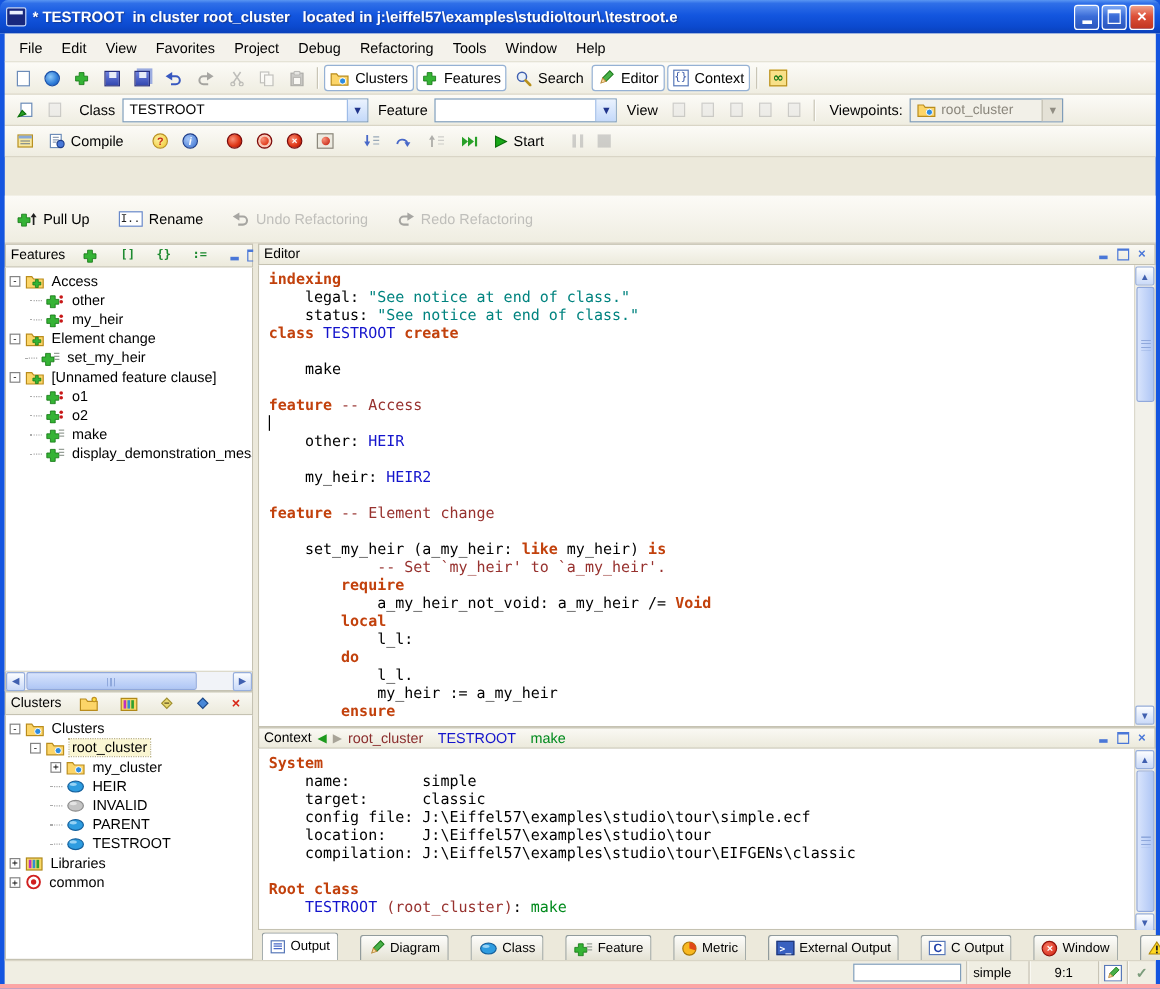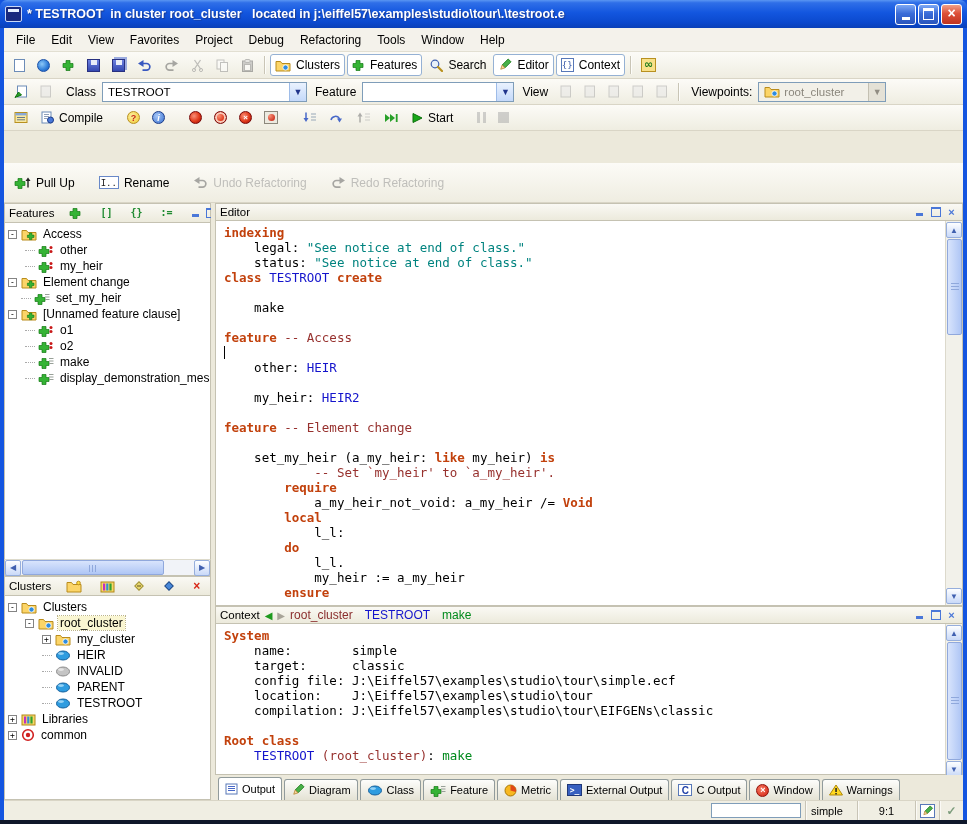--- a/index.html
+++ b/index.html
@@ -1,18 +1,18 @@
 <!DOCTYPE html>
 <html><head>
 <meta charset="utf-8">
 <style>
   html,body{margin:0;padding:0;background:#fff;}
   *{box-sizing:border-box;}
   .window{width:967px;height:824px;display:flex;flex-direction:column;background:#1455E0;
-          border-bottom:4px solid #0f172a;font-family:"Liberation Sans",sans-serif;overflow:hidden;}
+          border-bottom:4px solid #fca5a5;font-family:"Liberation Sans",sans-serif;overflow:hidden;}
   
   .titlebar{height:28px;flex:none;display:flex;align-items:center;padding:0 5px 0 5px;
     background:linear-gradient(180deg,#5A96F2 0%,#2F6FE8 10%,#1356DF 45%,#0B49CE 80%,#0A40B8 100%);
     border-radius:7px 7px 0 0;}
   .appicon{width:17px;height:16px;flex:none;background:#18287E;border:1px solid #C8D8F8;border-radius:2px;
     position:relative;margin-right:5px;}
   .appicon::after{content:"";position:absolute;left:2px;top:2px;width:11px;height:3px;background:#E8F0FF;}
   .title{flex:1;color:#fff;font-size:12.5px;font-weight:bold;white-space:pre;overflow:hidden;
     text-shadow:1px 1px 1px #1A3A90;}
   .winbtns{display:flex;gap:2px;}
@@ -111,21 +111,21 @@
   .caret{display:inline-block;width:1px;height:13px;background:#000;vertical-align:-2px;}
   
   .crumbs{display:flex;align-items:center;gap:12px;font-size:12px;font-family:"Liberation Sans",sans-serif;}
   .crumb-red{color:#8B2E2E;}
   .crumb-blue{color:#1414CC;}
   .crumb-green{color:#008A1C;}
   .nav{font-size:10px;}
   .nav.back{color:#1E9A1E;}
   .nav.fwd{color:#A8A498;}
   
-  .tabsbar{height:25px;flex:none;display:flex;align-items:flex-end;gap:2px;padding:2px 0 0 3px;background:#ECE9DB;}
+  .tabsbar{height:25px;flex:none;display:flex;align-items:flex-end;gap:18px;padding:2px 0 0 3px;background:#ECE9DB;}
   .tab{height:21px;display:flex;align-items:center;gap:4px;padding:0 6px;border:1px solid #919B9C;border-bottom:none;
     border-radius:3px 3px 0 0;background:linear-gradient(180deg,#FDFDFB,#E4E2D4);font-size:11px;white-space:nowrap;}
   .tab.sel{background:#FFFFFF;height:23px;}
   
   .statusbar{height:20px;flex:none;display:flex;align-items:center;background:#F0EEE3;
     border-top:1px solid #D9D5C6;font-size:11px;}
   .scell{height:100%;display:flex;align-items:center;border-left:1px solid #C8C4B6;box-shadow:inset 1px 0 0 #FBFAF6;
     padding:0 5px;}
   .sinput{width:90px;height:15px;border:1px solid #7F9DB9;background:#fff;margin-right:4px;}
   .cell-simple{width:52px;}

